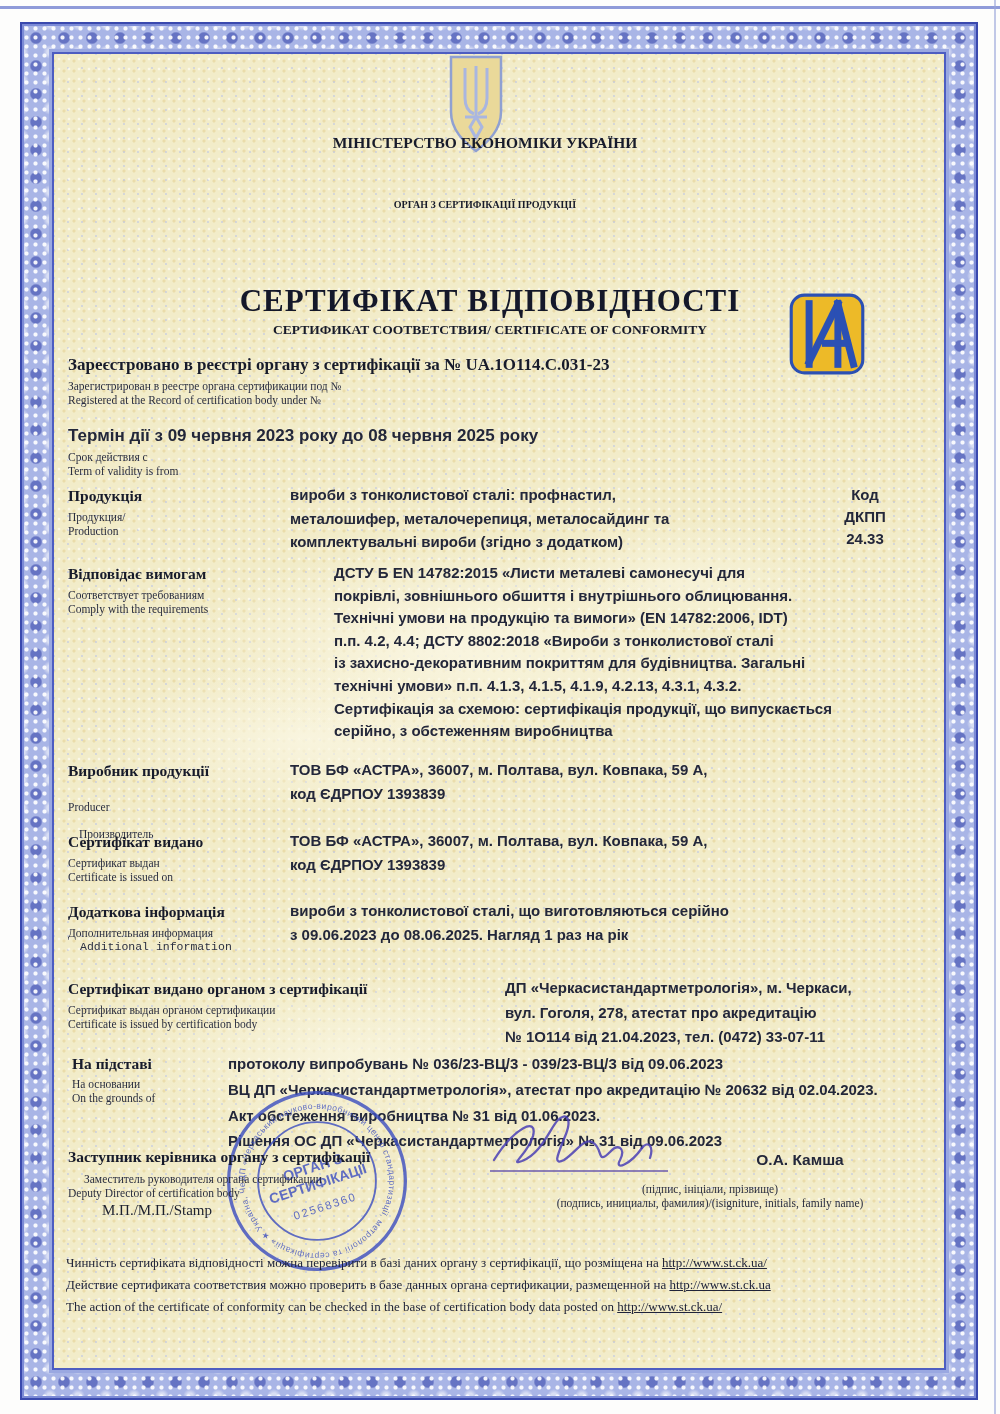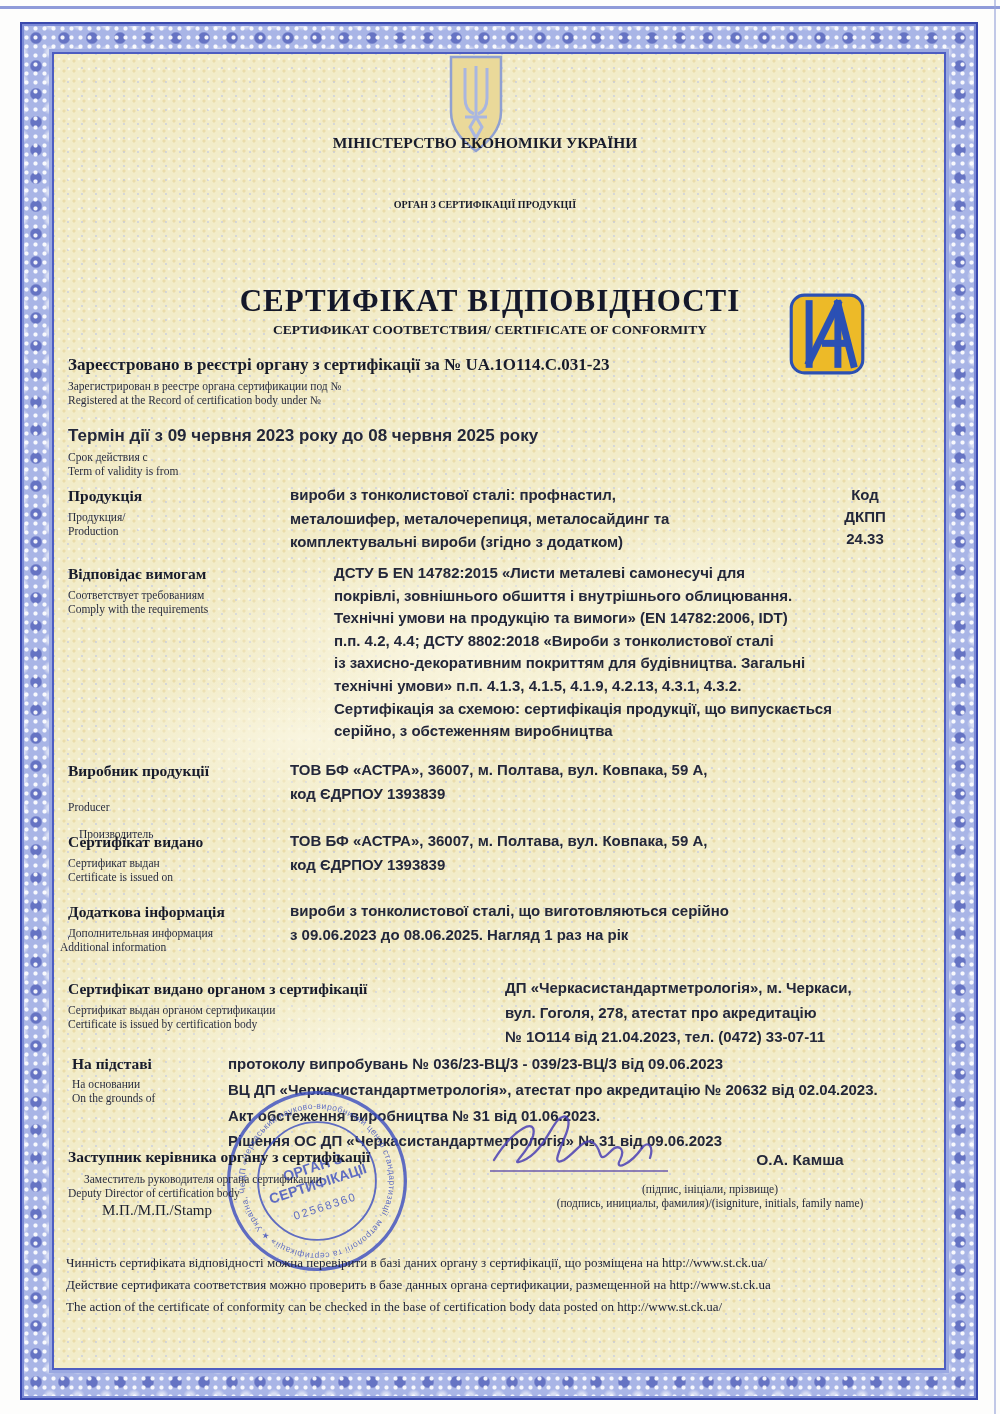--- a/index.html
+++ b/index.html
@@ -37,21 +37,21 @@
       radial-gradient(ellipse 200px 90px at 70% 40%, rgba(249,245,223,.7), rgba(249,245,223,0) 70%);}
 
   .abs{position:absolute;}
   .ctr{text-align:center;}
   .serifB{font-weight:bold;font-family:"Liberation Serif","DejaVu Serif",serif;color:#171b2b;}
   .sub{font-size:11.5px;line-height:14px;color:#2a2e40;font-family:"Liberation Serif","DejaVu Serif",serif;}
   .sansB{font-family:"Liberation Sans","DejaVu Sans",sans-serif;font-weight:bold;color:#23273a;
          font-size:15px;line-height:23.5px;white-space:pre-line;}
   .ml{white-space:pre-line;}
   .blue{color:#2b50b4;}
-  .url{}
+  .url{text-decoration:underline;}
   .footer-line{font-size:13px;line-height:21.5px;color:#20243a;}
   .stamp-svg{opacity:.82;}
 </style>
 </head>
 <body>
 
 <div class="page">
   <div class="scan-line-top"></div>
   <div class="scan-line-right"></div>
   <div class="ornate-frame"></div>
@@ -129,21 +129,21 @@
 код ЄДРПОУ 1393839</div>
 
   <div class="abs serifB" style="left:68px;top:833px;font-size:15.5px;">Сертифікат видано</div>
   <div class="abs sub" style="left:68px;top:856px;">Сертификат выдан</div>
   <div class="abs sub" style="left:68px;top:870px;">Certificate is issued on</div>
   <div class="abs sansB" style="left:290px;top:829px;width:560px;line-height:24px;">ТОВ БФ «АСТРА», 36007, м. Полтава, вул. Ковпака, 59 А,
 код ЄДРПОУ 1393839</div>
 
   <div class="abs serifB" style="left:68px;top:903px;font-size:15.5px;">Додаткова інформація</div>
   <div class="abs sub" style="left:68px;top:926px;">Дополнительная информация</div>
-  <div class="abs sub" style="left:60px;top:940px;">Additional information</div>
+  <div class="abs sub" style="left:80px;top:940px;font-family:Liberation Mono, monospace;">Additional information</div>
   <div class="abs sansB" style="left:290px;top:899px;width:600px;line-height:24px;">вироби з тонколистової сталі, що виготовляються серійно
 з 09.06.2023 до 08.06.2025. Нагляд 1 раз на рік</div>
 
   <div class="abs serifB" style="left:68px;top:980px;font-size:15.5px;">Сертифікат видано органом з сертифікації</div>
   <div class="abs sub" style="left:68px;top:1003px;">Сертификат выдан органом сертификации</div>
   <div class="abs sub" style="left:68px;top:1017px;">Certificate is issued by certification body</div>
   <div class="abs sansB" style="left:505px;top:976px;width:420px;line-height:24.5px;">ДП «Черкасистандартметрологія», м. Черкаси,
 вул. Гоголя, 278, атестат про акредитацію
 № 1О114 від 21.04.2023, тел. (0472) 33-07-11</div>
 

